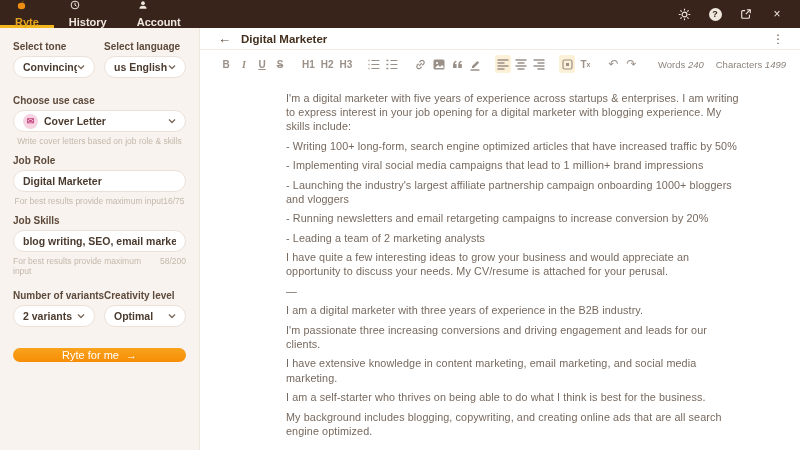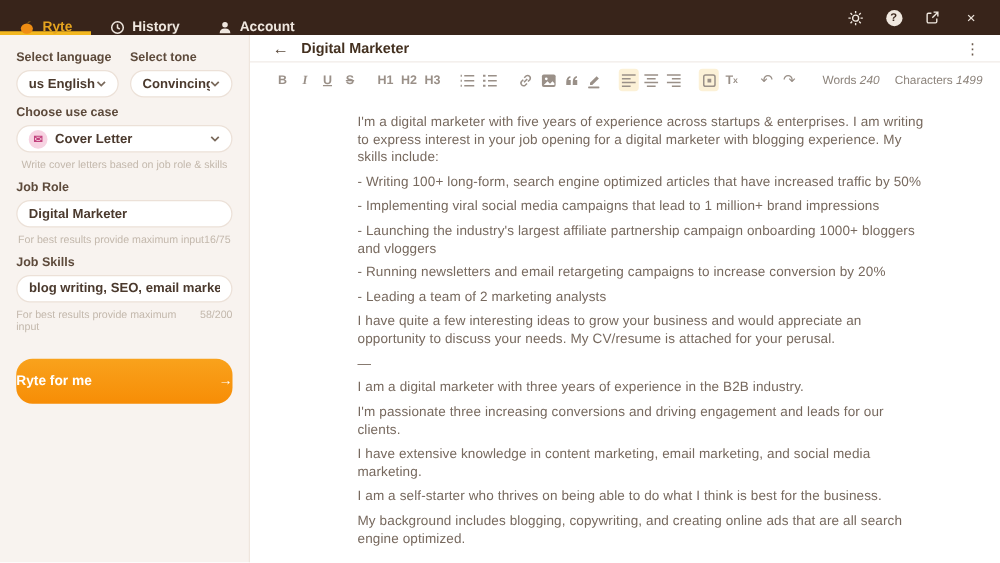--- a/index.html
+++ b/index.html
@@ -1,22 +1,22 @@
 <!DOCTYPE html>
 <html><head>
 <meta charset="utf-8">
 <style>
   * { margin:0; padding:0; box-sizing:border-box; }
   html,body { width:800px; height:450px; overflow:hidden; background:#fff;
     font-family:"Liberation Sans", sans-serif; }
 
   
   .topbar { height:28px; background:#38241a; display:flex; align-items:stretch; }
-  .tab { display:flex; align-items:flex-end; gap:6px; padding:0 15px; font-size:11px;
-    font-weight:700; color:#efe7df; cursor:pointer; }
+  .tab { display:flex; align-items:flex-start; gap:6px; padding:0 15px; font-size:11px;
+    font-weight:700; color:#efe7df; cursor:pointer;flex-direction:column; }
   .tab.active { color:#e5a41f; box-shadow: inset 0 -3px 0 #f3b71f; }
   .tab svg { display:block; }
   .tb-right { margin-left:auto; display:flex; align-items:center; gap:17px; padding-right:16px;
     color:#f0e8df; }
   .tb-ic { display:flex; align-items:center; justify-content:center; width:14px; height:14px;
     cursor:pointer; font-size:12px; line-height:1; }
   .help-circle { width:13px; height:13px; border-radius:50%; background:#f0e8df; color:#38241a;
     font-size:9px; font-weight:700; display:flex; align-items:center; justify-content:center; }
 
   
@@ -32,23 +32,23 @@
   .pill { height:22px; border-radius:11px; border:1px solid #ece1d8; background:#fff;
     display:flex; align-items:center; padding:0 9px; font-size:10.5px; font-weight:600;
     color:#4b3a2e; cursor:pointer; width:100%; }
   .pill .val { flex:1; overflow:hidden; white-space:nowrap; }
   .pill svg { flex:none; }
   input.pill { cursor:text; font-family:"Liberation Sans", sans-serif; outline:none; }
   .usecase-ic { width:15px; height:15px; border-radius:50%; background:#f7d3e2; color:#c2417d;
     font-size:9px; display:flex; align-items:center; justify-content:center; margin-right:6px; flex:none; }
   .helper { display:flex; justify-content:center; font-size:8.5px; color:#c3b8ac;
     margin-top:4px; }
-  .cta { margin-top:21px; width:100%; height:36px; border:none; border-radius:13px;
+  .cta { margin-top:21px; width:100%; height:14px; border:none; border-radius:13px;
     background:linear-gradient(180deg,#f9a21c,#f78d06); color:#fff; font-size:11px;
-    font-weight:700; display:flex; align-items:center; justify-content:space-between; gap:7px;
+    font-weight:400; display:flex; align-items:center; justify-content:center; gap:7px;
     cursor:pointer; font-family:"Liberation Sans", sans-serif; }
 
   
   .ed-head { height:22px; display:flex; align-items:center; gap:10px; padding:0 16px 0 18px;
     border-bottom:1px solid #f1ece7; }
   .back { font-size:13px; color:#5a4a3c; cursor:pointer; line-height:1; }
   .ed-title { font-size:11.5px; font-weight:700; color:#43301f; }
   .kebab { margin-left:auto; color:#6b5a4c; font-size:12px; cursor:pointer; letter-spacing:0; }
 
   .ed-toolbar { height:28px; display:flex; align-items:center; padding:0 14px 0 18px;
@@ -116,40 +116,40 @@
     <span class="tb-ic">×</span>
   </div>
 </header>
 
 <div class="app">
 
   <aside class="sidebar">
 
     <div class="row2">
       <div class="field">
+        <div class="lbl">Select tone</div>
+        <div class="pill">
+          <span class="val">Convincing</span>
+          <svg width="8" height="6" viewBox="0 0 8 6" fill="none" stroke="#7a6a5c" stroke-width="1.4">
+              <path d="M1 1.5 4 4.5 7 1.5"></path>
+            </svg>
+        </div>
+      </div>
+      <div class="field">
         <div class="lbl">Select language</div>
         <div class="pill">
           <span class="val">us English</span>
           <svg width="8" height="6" viewBox="0 0 8 6" fill="none" stroke="#7a6a5c" stroke-width="1.4">
               <path d="M1 1.5 4 4.5 7 1.5"></path>
             </svg>
         </div>
       </div>
-      <div class="field">
-        <div class="lbl">Select tone</div>
-        <div class="pill">
-          <span class="val">Convincing</span>
-          <svg width="8" height="6" viewBox="0 0 8 6" fill="none" stroke="#7a6a5c" stroke-width="1.4">
-              <path d="M1 1.5 4 4.5 7 1.5"></path>
-            </svg>
-        </div>
-      </div>
-    </div>
-
-    <div class="lbl" style="margin-top:7px">Choose use case</div>
+    </div>
+
+    <div class="lbl" style="margin-top:17px">Choose use case</div>
     <div class="pill">
       <span class="usecase-ic">✉</span>
       <span class="val">Cover Letter</span>
       <svg width="8" height="6" viewBox="0 0 8 6" fill="none" stroke="#7a6a5c" stroke-width="1.4">
           <path d="M1 1.5 4 4.5 7 1.5"></path>
         </svg>
     </div>
     <div class="helper">
         <span>Write cover letters based on job role &amp; skills</span>
       </div>
@@ -161,20 +161,40 @@
       <span>16/75</span>
     </div>
 
     <div class="lbl" style="margin-top:9px">Job Skills</div>
     <input class="pill" value="blog writing, SEO, email marketing, social n" style="">
     <div class="helper">
       <span>For best results provide maximum input</span>
       <span>58/200</span>
     </div>
 
+    <div class="row2" style="margin-top:9px">
+      <div class="field">
+        <div class="lbl">Number of variants</div>
+        <div class="pill">
+          <span class="val">2 variants</span>
+          <svg width="8" height="6" viewBox="0 0 8 6" fill="none" stroke="#7a6a5c" stroke-width="1.4">
+              <path d="M1 1.5 4 4.5 7 1.5"></path>
+            </svg>
+        </div>
+      </div>
+      <div class="field">
+        <div class="lbl">Creativity level</div>
+        <div class="pill">
+          <span class="val">Optimal</span>
+          <svg width="8" height="6" viewBox="0 0 8 6" fill="none" stroke="#7a6a5c" stroke-width="1.4">
+              <path d="M1 1.5 4 4.5 7 1.5"></path>
+            </svg>
+        </div>
+      </div>
+    </div>
 
     <button class="cta">
       <span>Ryte for me</span>
       <span>→</span>
     </button>
   </aside>
 
   <section class="main">
 
     <div class="ed-head">

